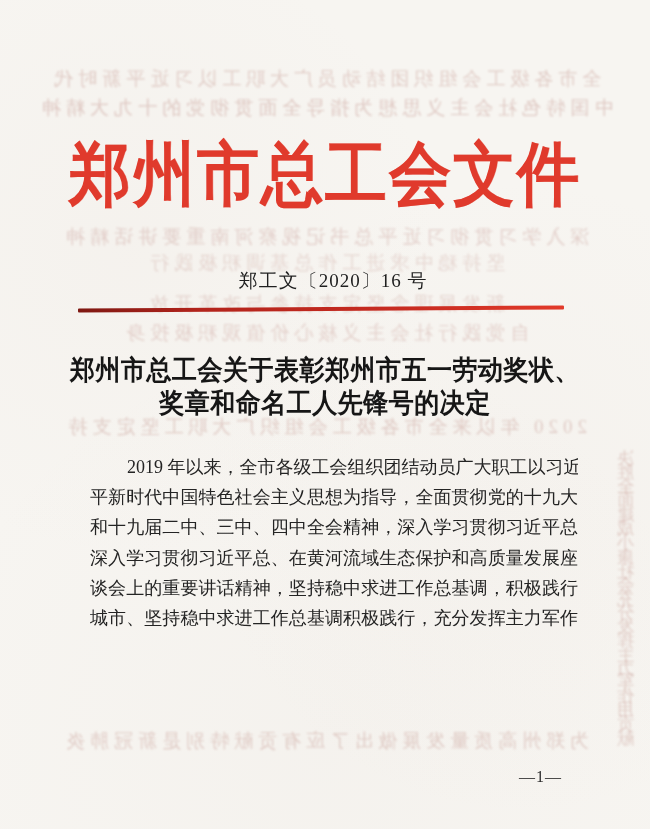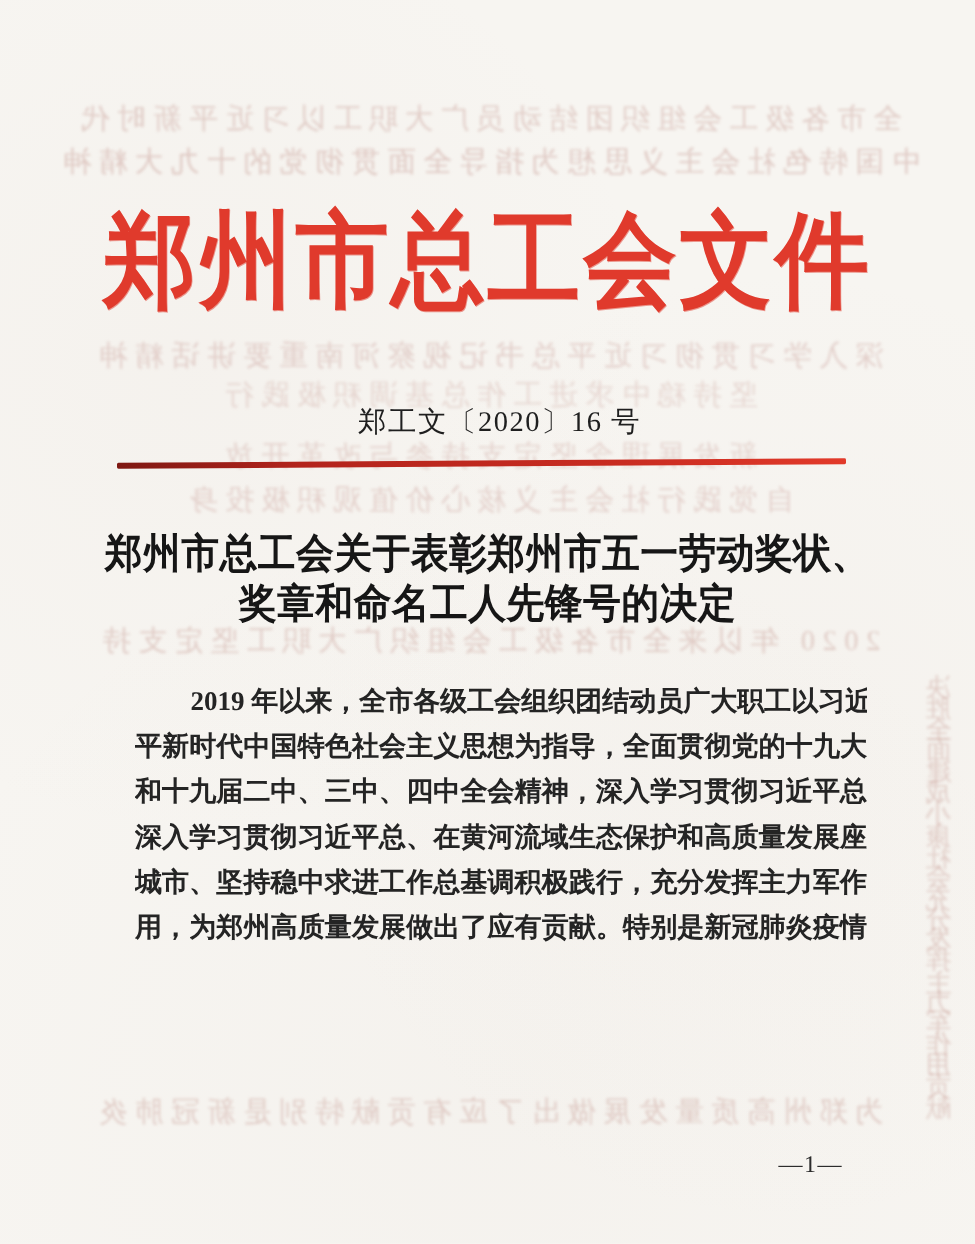--- a/index.html
+++ b/index.html
@@ -95,21 +95,20 @@
     position: absolute; top: 452px; left: 90px; width: 488px;
     font-size: 18px; line-height: 30.2px;
     color: #242424;
   }
   .body-line {
     text-align: justify;
     text-align-last: justify;
     height: 30.2px; overflow: hidden;
     white-space: nowrap;
     letter-spacing: 0;
-    font-weight: bold;
   }
   .body-line.indent { padding-left: 37px; }
 
   
   .page-number {
     position: absolute; top: 768px; right: 88px;
     font-size: 16px; letter-spacing: 1px;
     color: #2c2c2c;
     font-family: "Liberation Serif", "DejaVu Serif", serif;
   }
@@ -138,17 +137,17 @@
 <div class="doc-title">
   <div>郑州市总工会关于表彰郑州市五一劳动奖状、</div>
   <div>奖章和命名工人先锋号的决定</div>
 </div>
 
 <div class="doc-body">
   <div class="body-line indent">2019 年以来，全市各级工会组织团结动员广大职工以习近</div>
   <div class="body-line">平新时代中国特色社会主义思想为指导，全面贯彻党的十九大</div>
   <div class="body-line">和十九届二中、三中、四中全会精神，深入学习贯彻习近平总</div>
   <div class="body-line">深入学习贯彻习近平总、在黄河流域生态保护和高质量发展座</div>
+  <div class="body-line">谈会上的重要讲话精神，坚持稳中求进工作总基调，积极践行</div>
   <div class="body-line">城市、坚持稳中求进工作总基调积极践行，充分发挥主力军作</div>
-  <div class="body-line">用，为郑州高质量发展做出了应有贡献。特别是新冠肺炎疫情</div>
 </div>
 
 <div class="page-number">—1—</div>
 
 </body></html>

